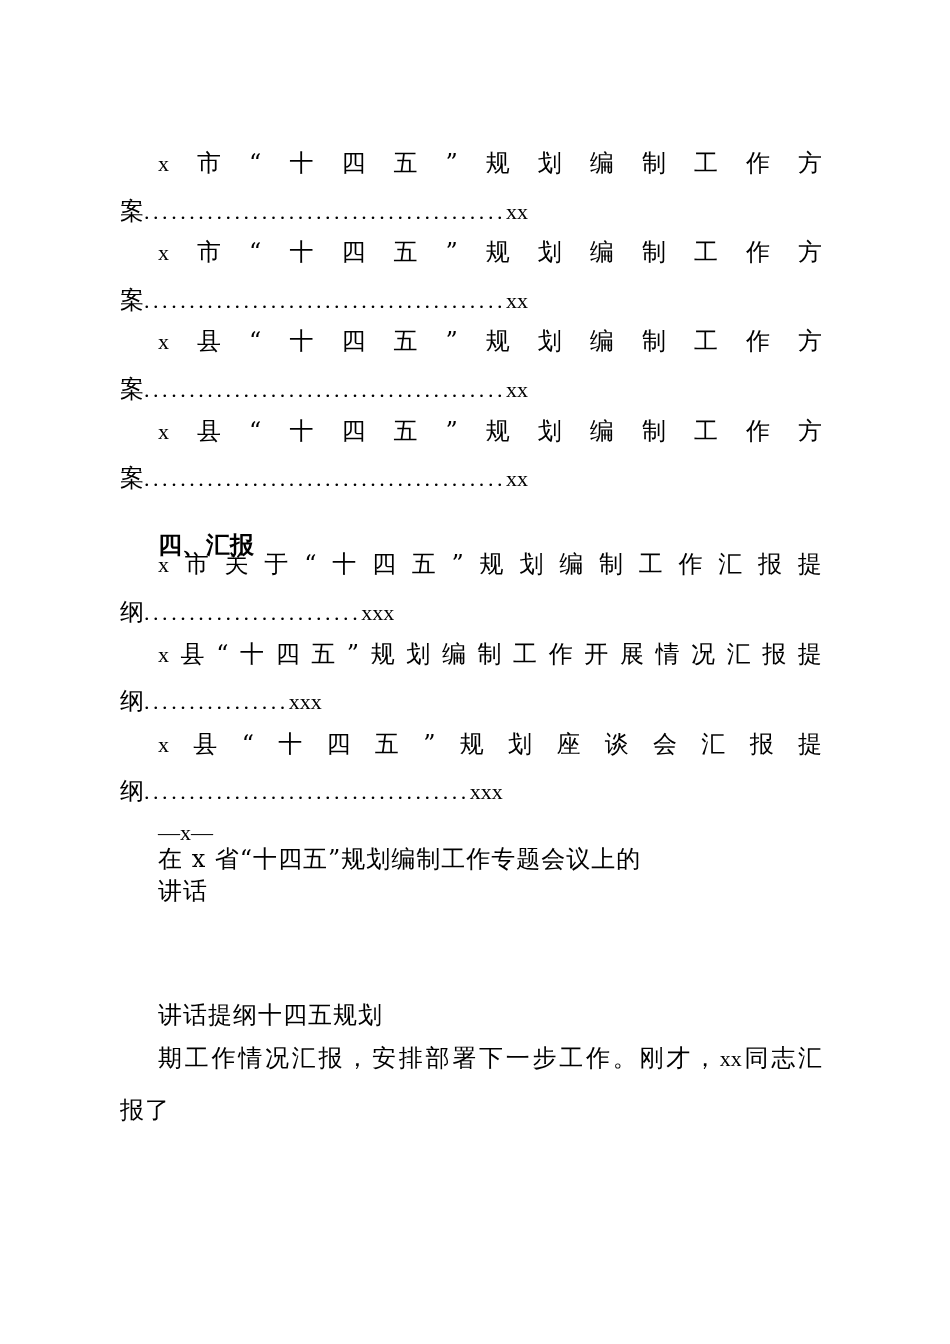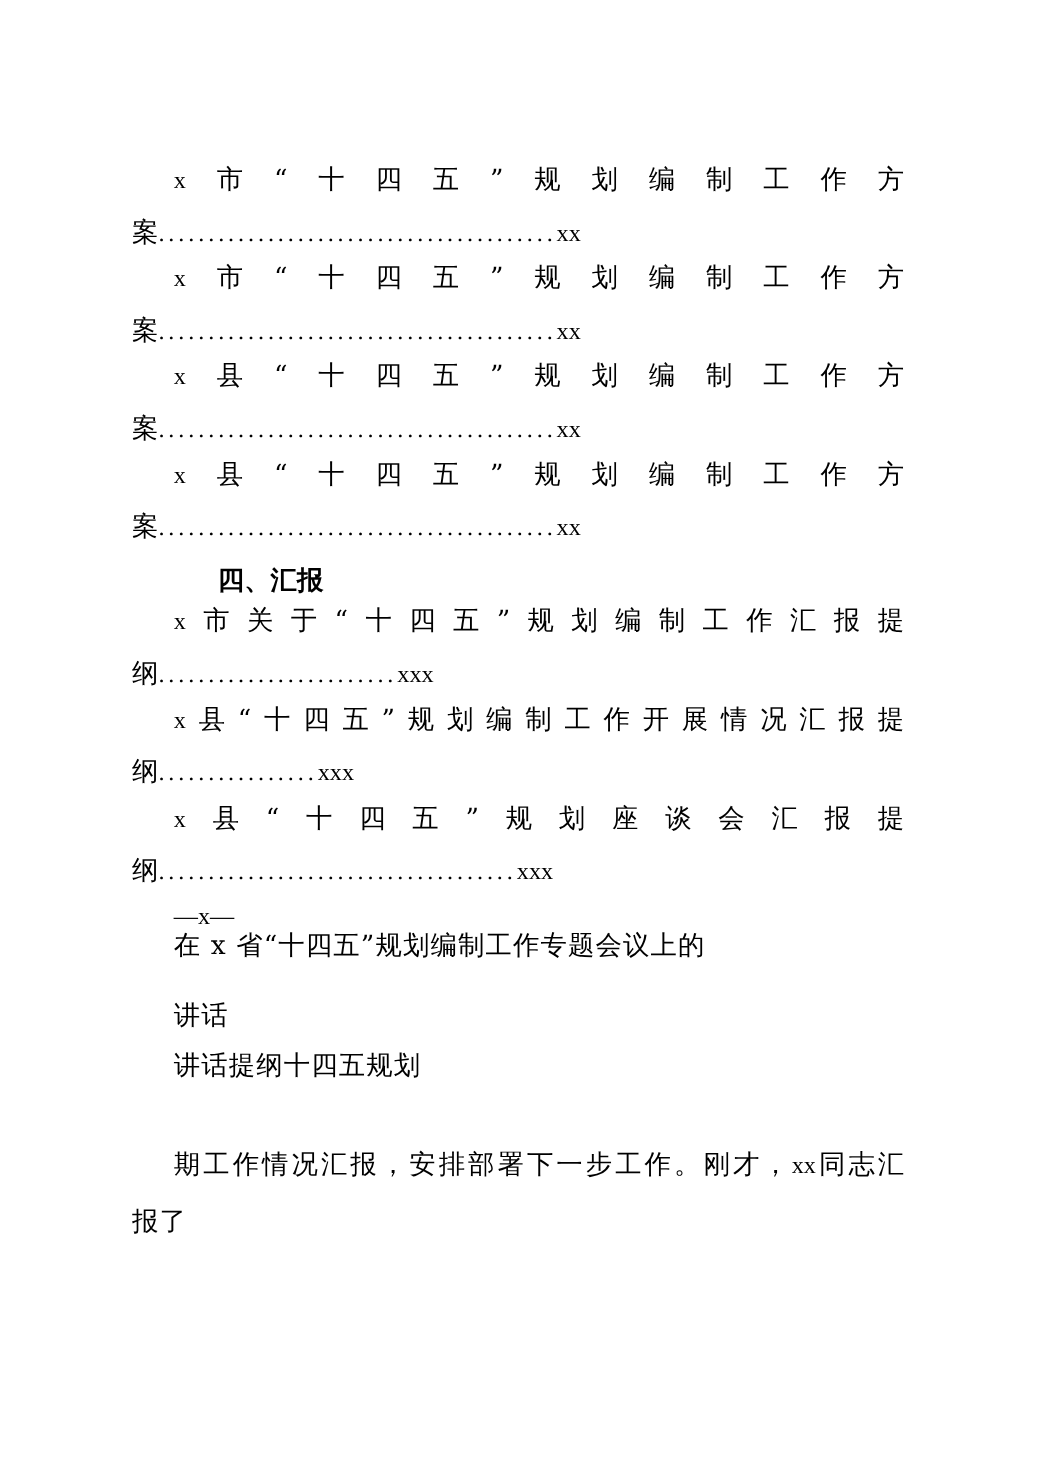--- a/index.html
+++ b/index.html
@@ -144,21 +144,21 @@
       <span>工</span>
       <span>作</span>
       <span>方</span>
     </div>
   <div class="line leader" style="top:463px;">
     <span>案</span>
       <span class="dots">........................................</span>
       <span class="page-num">xx</span>
   </div>
 
-  <div class="line indent heading" style="top:512px;margin-left:40px;">四、汇报</div>
+  <div class="line indent heading" style="top:530px;">四、汇报</div>
 
   <div class="line indent spread" style="top:549px;" id="u0">
       <span class="latin">x</span>
       <span>市</span>
       <span>关</span>
       <span>于</span>
       <span>“</span>
       <span>十</span>
       <span>四</span>
       <span>五</span>
@@ -226,22 +226,22 @@
     </div>
   <div class="line leader" style="top:776px;">
     <span>纲</span>
       <span class="dots">....................................</span>
       <span class="page-num">xxx</span>
   </div>
 
   <div class="line indent latin" style="top:818px;">—x—</div>
 
   <div class="line indent plain" style="top:844px;">在 x 省“十四五”规划编制工作专题会议上的</div>
-  <div class="line indent plain" style="top:908px;">讲话</div>
-  <div class="line indent plain" style="top:953px;">讲话提纲十四五规划</div>
+  <div class="line indent plain" style="top:876px;">讲话</div>
+  <div class="line indent plain" style="top:1000px;">讲话提纲十四五规划</div>
   <div class="line indent spread" style="top:1043px;" id="b2">
       <span>期</span>
       <span>工</span>
       <span>作</span>
       <span>情</span>
       <span>况</span>
       <span>汇</span>
       <span>报</span>
       <span>，</span>
       <span>安</span>

